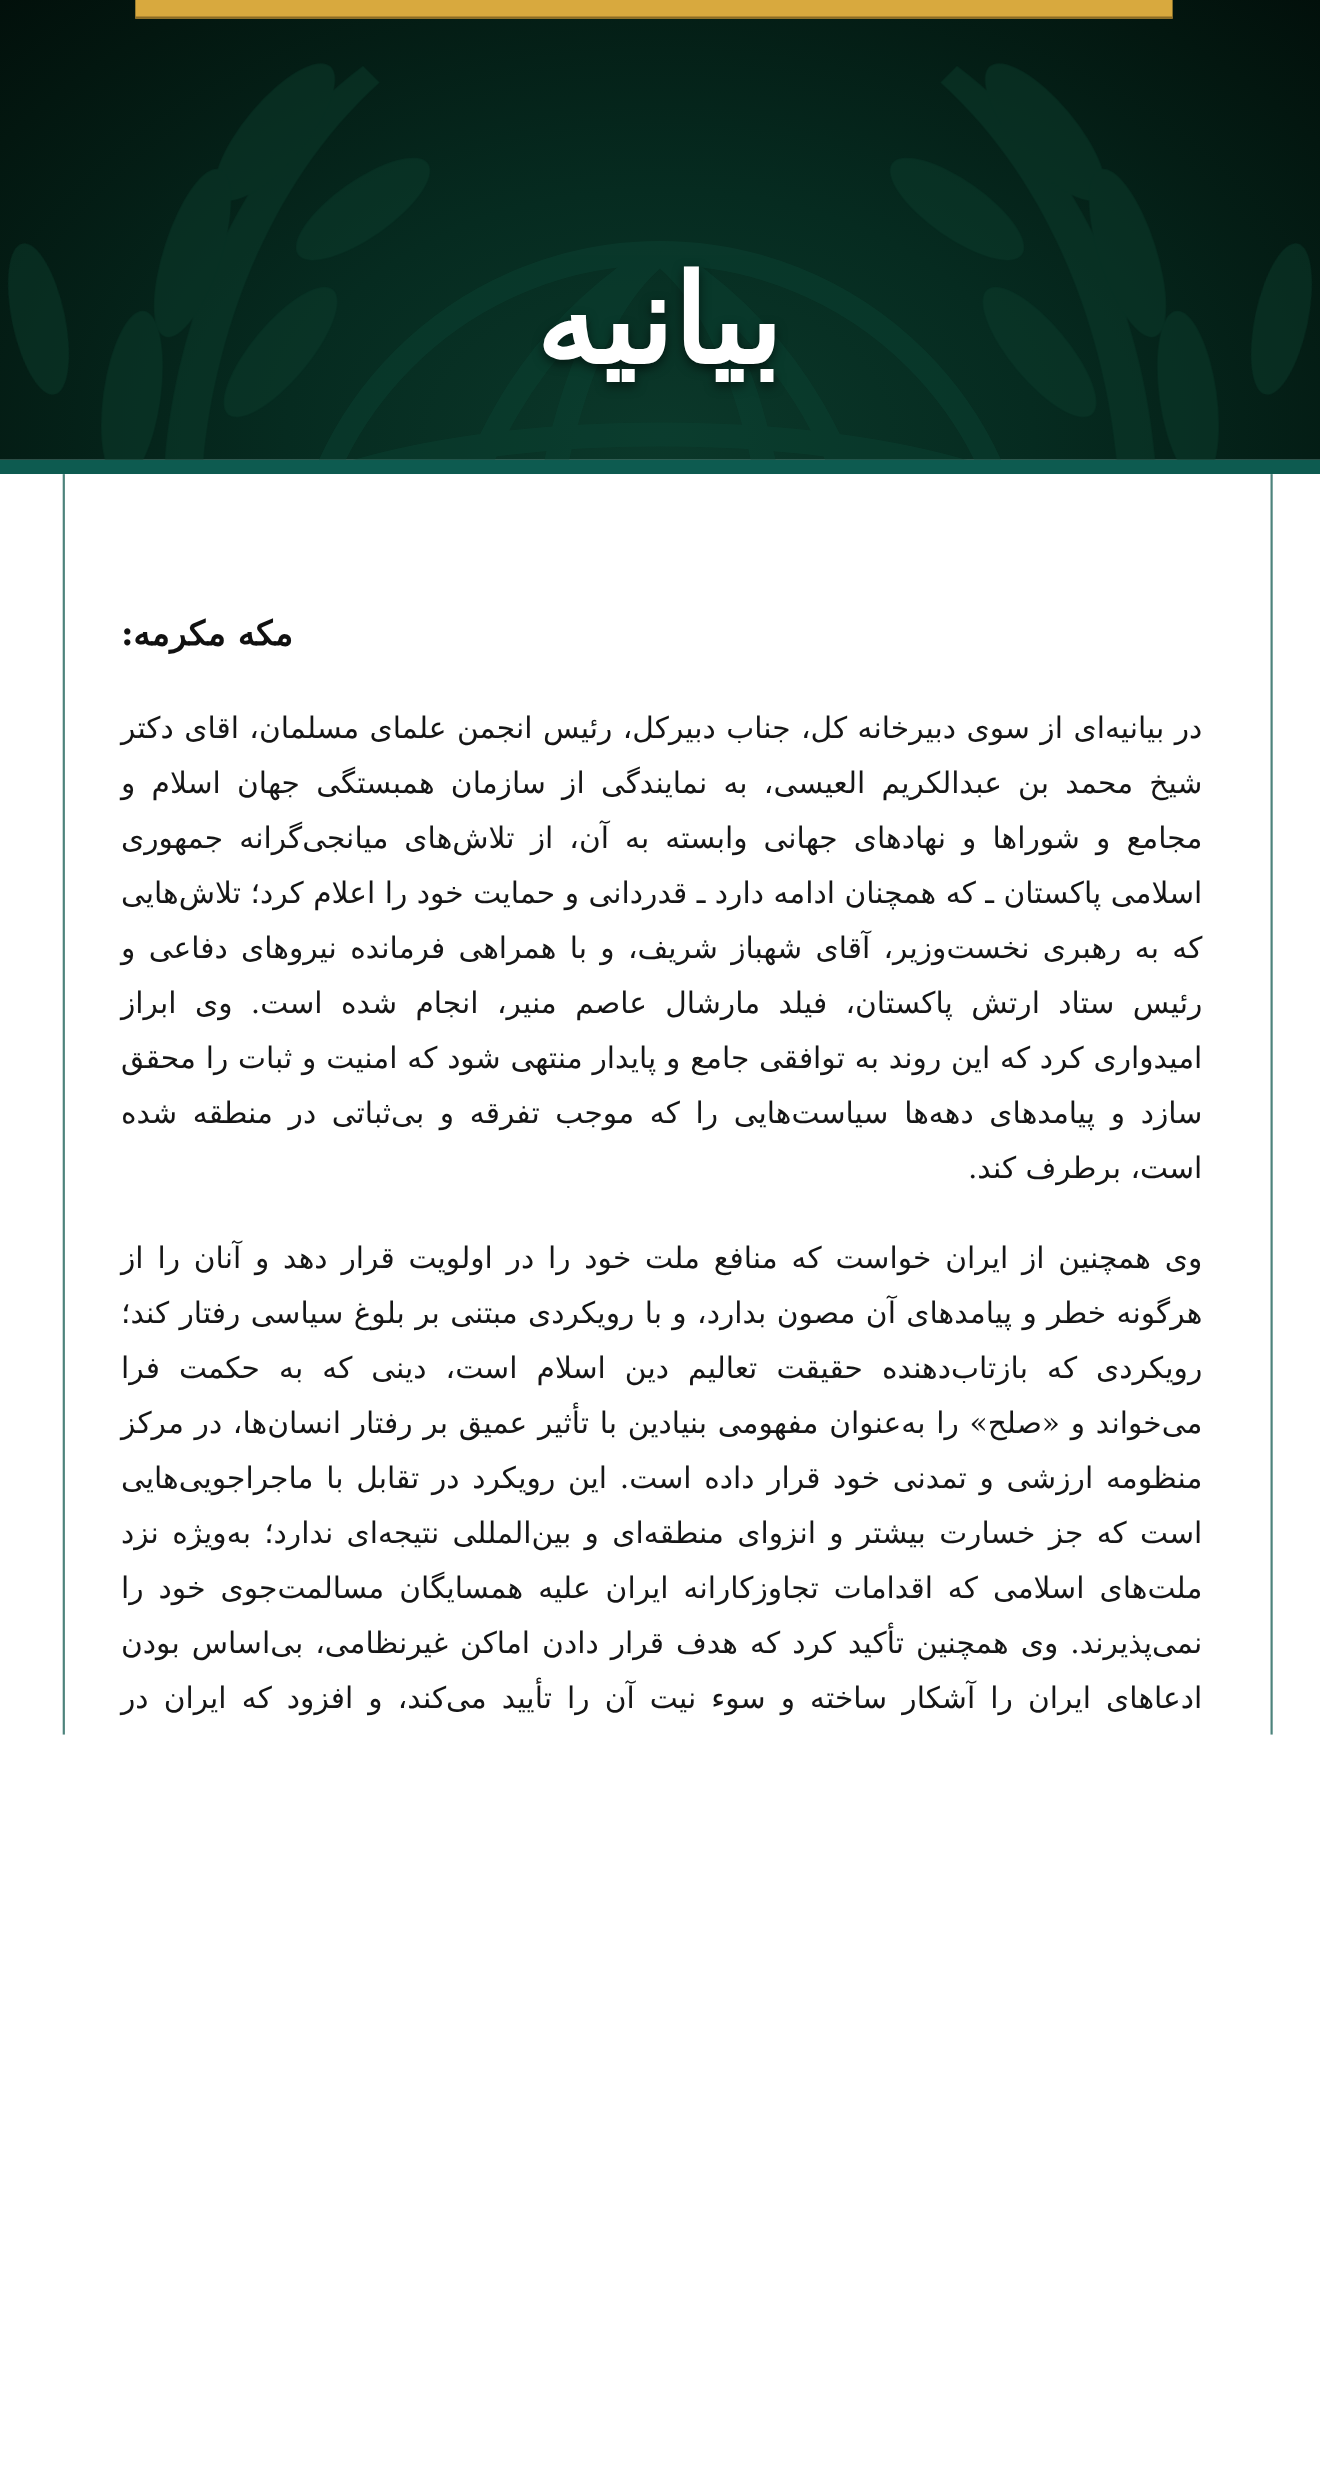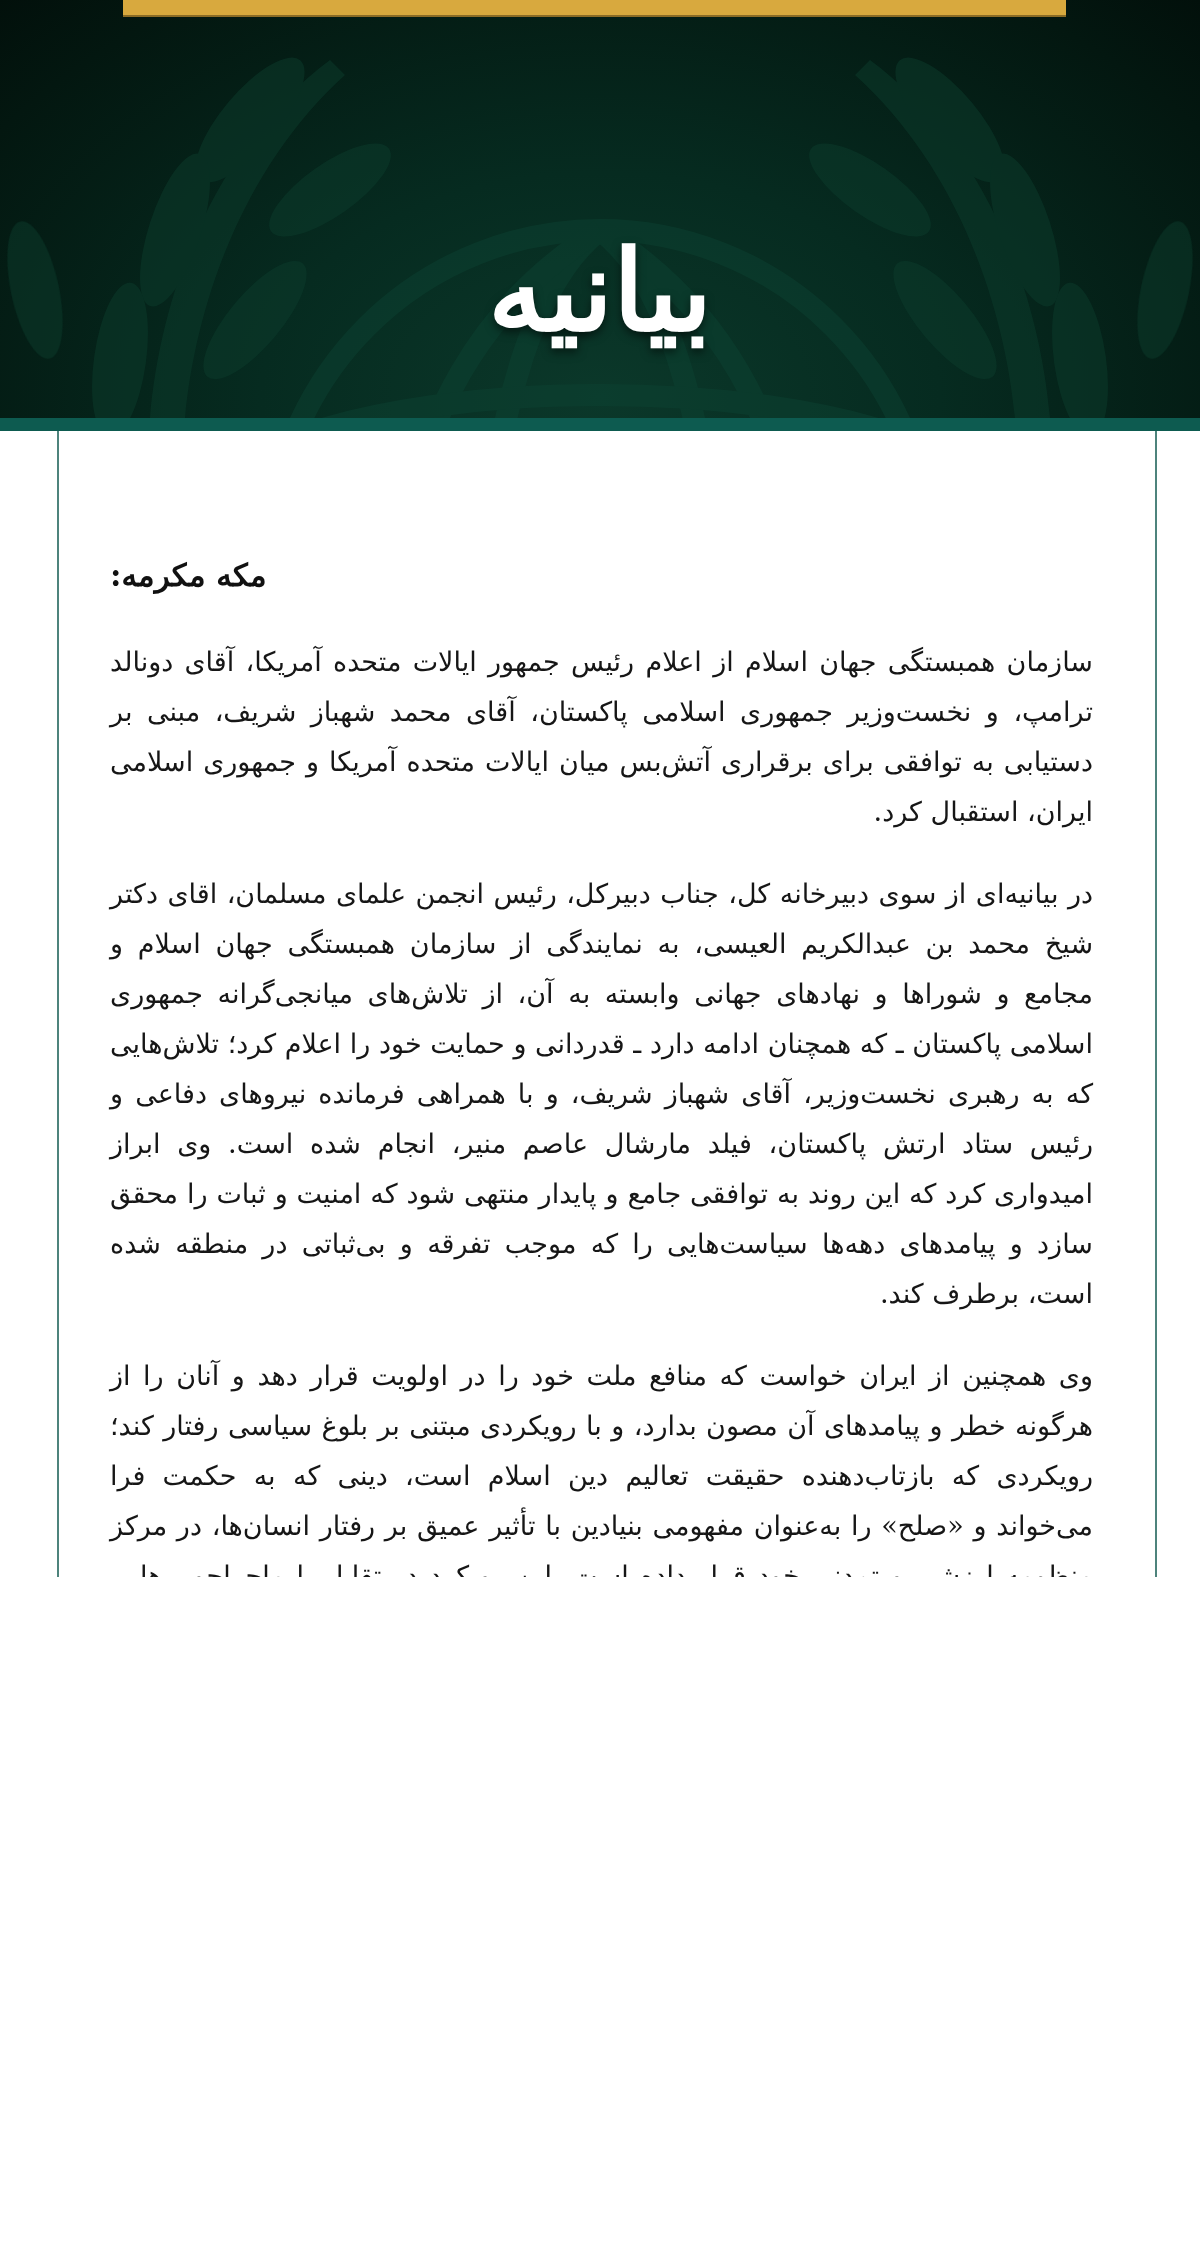--- a/index.html
+++ b/index.html
@@ -106,21 +106,20 @@
     <div class="title">بیانیه</div>
   </div>
   <div class="teal-band" style="background: rgb(13, 91, 80);"></div>
 
   <div class="page">
     <div class="rule left"></div>
     <div class="rule right"></div>
 
     <div class="content">
       <div class="location-heading">مکه مکرمه:</div>
-      <p>سازمان همبستگی جهان اسلام از اعلام رئیس جمهور ایالات متحده آمریکا، آقای دونالد ترامپ، و نخست‌وزیر جمهوری اسلامی پاکستان، آقای محمد شهباز شریف، مبنی بر دستیابی به توافقی برای برقراری آتش‌بس میان ایالات متحده آمریکا و جمهوری اسلامی ایران، استقبال کرد.</p>
       <p>در بیانیه‌ای از سوی دبیرخانه کل، جناب دبیرکل، رئیس انجمن علمای مسلمان، اقای دکتر شیخ محمد بن عبدالکریم العیسی، به نمایندگی از سازمان همبستگی جهان اسلام و مجامع و شوراها و نهادهای جهانی وابسته به آن، از تلاش‌های میانجی‌گرانه جمهوری اسلامی پاکستان ـ که همچنان ادامه دارد ـ قدردانی و حمایت خود را اعلام کرد؛ تلاش‌هایی که به رهبری نخست‌وزیر، آقای شهباز شریف، و با همراهی فرمانده نیروهای دفاعی و رئیس ستاد ارتش پاکستان، فیلد مارشال عاصم منیر، انجام شده است. وی ابراز امیدواری کرد که این روند به توافقی جامع و پایدار منتهی شود که امنیت و ثبات را محقق سازد و پیامدهای دهه‌ها سیاست‌هایی را که موجب تفرقه و بی‌ثباتی در منطقه شده است، برطرف کند.</p>
       <p>وی همچنین از ایران خواست که منافع ملت خود را در اولویت قرار دهد و آنان را از هرگونه خطر و پیامدهای آن مصون بدارد، و با رویکردی مبتنی بر بلوغ سیاسی رفتار کند؛ رویکردی که بازتاب‌دهنده حقیقت تعالیم دین اسلام است، دینی که به حکمت فرا می‌خواند و «صلح» را به‌عنوان مفهومی بنیادین با تأثیر عمیق بر رفتار انسان‌ها، در مرکز منظومه ارزشی و تمدنی خود قرار داده است. این رویکرد در تقابل با ماجراجویی‌هایی است که جز خسارت بیشتر و انزوای منطقه‌ای و بین‌المللی نتیجه‌ای ندارد؛ به‌ویژه نزد ملت‌های اسلامی که اقدامات تجاوزکارانه ایران علیه همسایگان مسالمت‌جوی خود را نمی‌پذیرند. وی همچنین تأکید کرد که هدف قرار دادن اماکن غیرنظامی، بی‌اساس بودن ادعاهای ایران را آشکار ساخته و سوء نیت آن را تأیید می‌کند، و افزود که ایران در نقطه‌ای تاریخی قرار دارد که باید پیامدهای سنگین آن را بر ملت، ثبات و آینده خود درک کند، و از توهماتی که زمان از آن‌ها عبور کرده و تنها به نتایجی خطرناک می‌انجامد، فاصله بگیرد.</p>
     </div>
 
     <div class="logo-block">
       <svg class="emblem" viewBox="0 0 100 100" aria-hidden="true">
 
         <g stroke="#17695A" stroke-width="2.2" fill="none">
           <circle cx="50" cy="40" r="19"></circle>
           <ellipse cx="50" cy="40" rx="8.5" ry="19"></ellipse>

